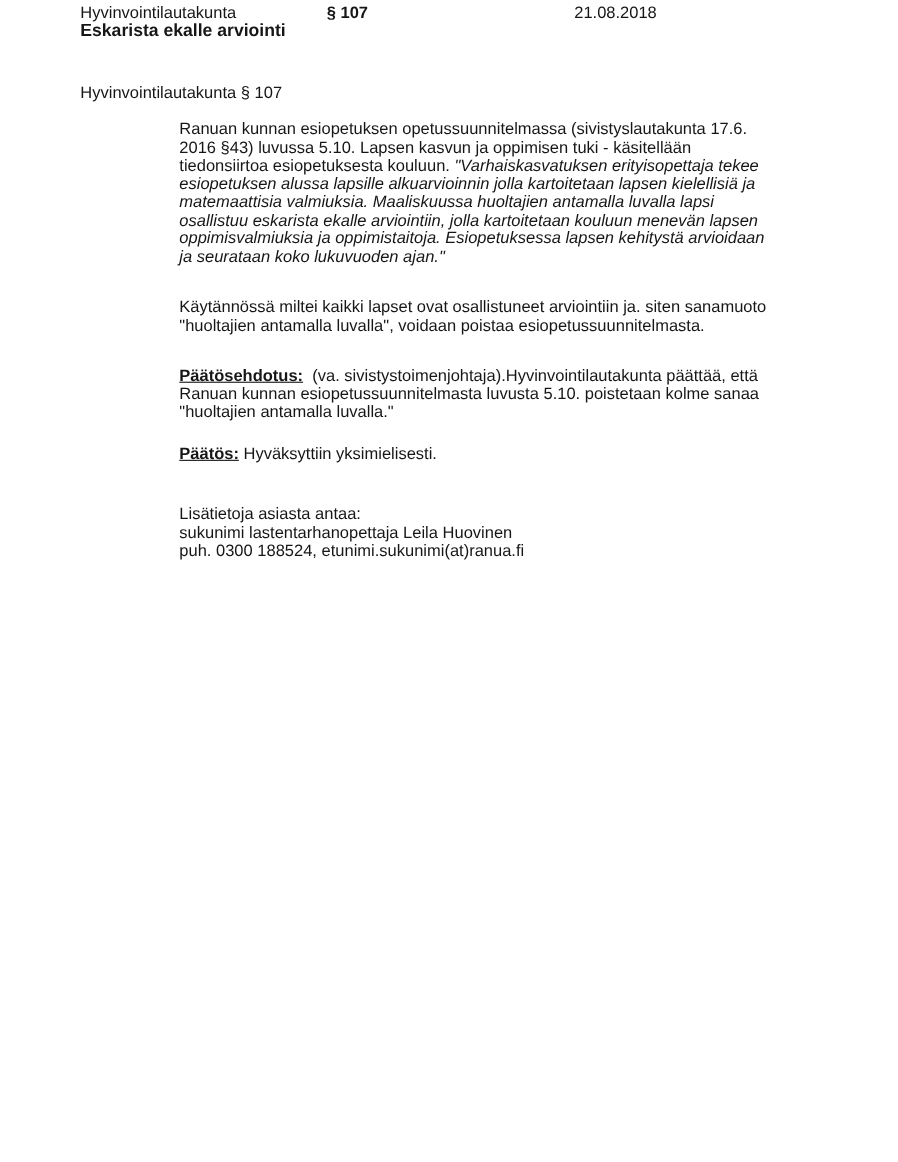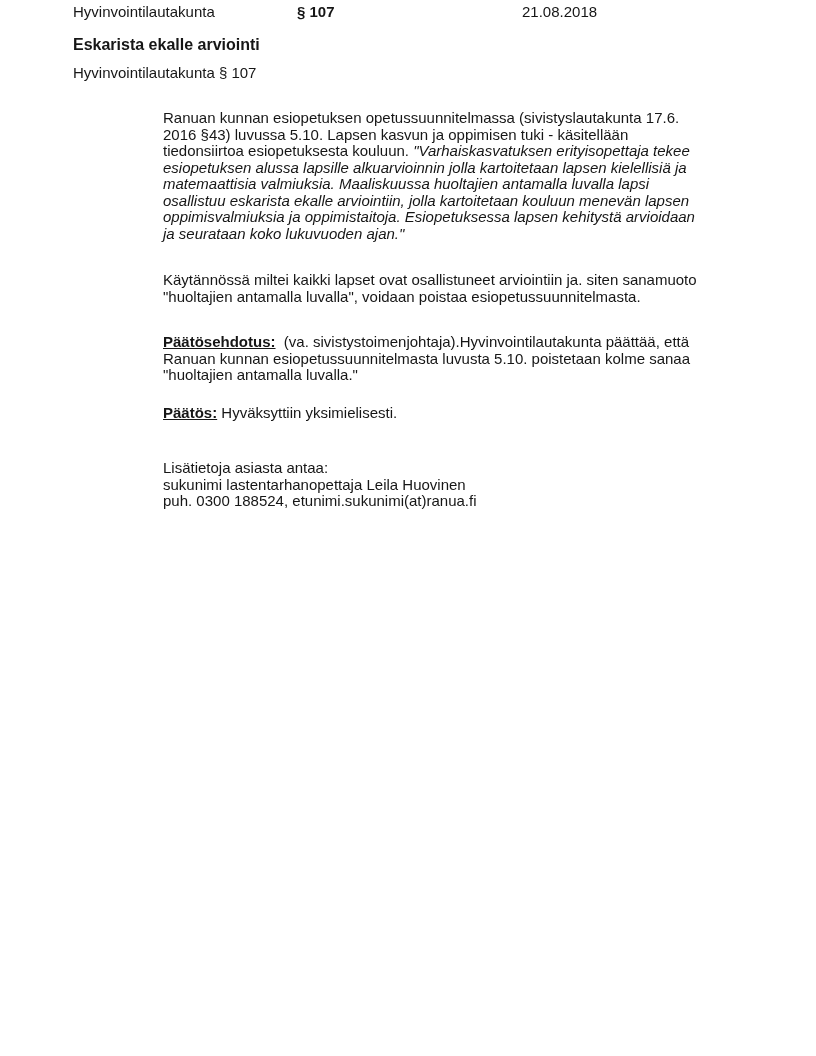--- a/index.html
+++ b/index.html
@@ -14,24 +14,24 @@
     background: var(--page-bg, #ffffff);
     color: var(--page-text, #161616);
     font-family: "Liberation Sans", "DejaVu Sans", sans-serif;
     font-size: 15px;
     overflow: hidden;
   }
   .hdr-committee { position: absolute; left: 73px;  top: 3px; }
   .hdr-section   { position: absolute; left: 297px; top: 3px; font-weight: bold; }
   .hdr-date      { position: absolute; left: 522px; top: 3px; }
   .doc-title {
-    position: absolute; left: 73px; top: 36px;
+    position: absolute; left: 73px; top: 20px;
     margin: 0; font-size: 16px; font-weight: 700;
   }
-  .doc-subtitle  { position: absolute; left: 73px; top: 64px; text-align: center; }
+  .doc-subtitle  { position: absolute; left: 73px; top: 76px; text-align: center; }
   .doc-body {
     position: absolute; left: 163px; top: 110px;
     width: 600px; line-height: 16.5px;
   }
   .para { margin: 0; white-space: pre-wrap; }
   .para[data-name="paragraph-background"]        { margin-bottom: 30px; }
   .para[data-name="paragraph-practice-note"]     { margin-bottom: 29px; }
   .para[data-name="paragraph-decision-proposal"] { margin-bottom: 21px; }
   .para[data-name="paragraph-decision"]          { margin-bottom: 39px; }
   .para[data-name="paragraph-contact-info"]      { margin-bottom: 12px; }

